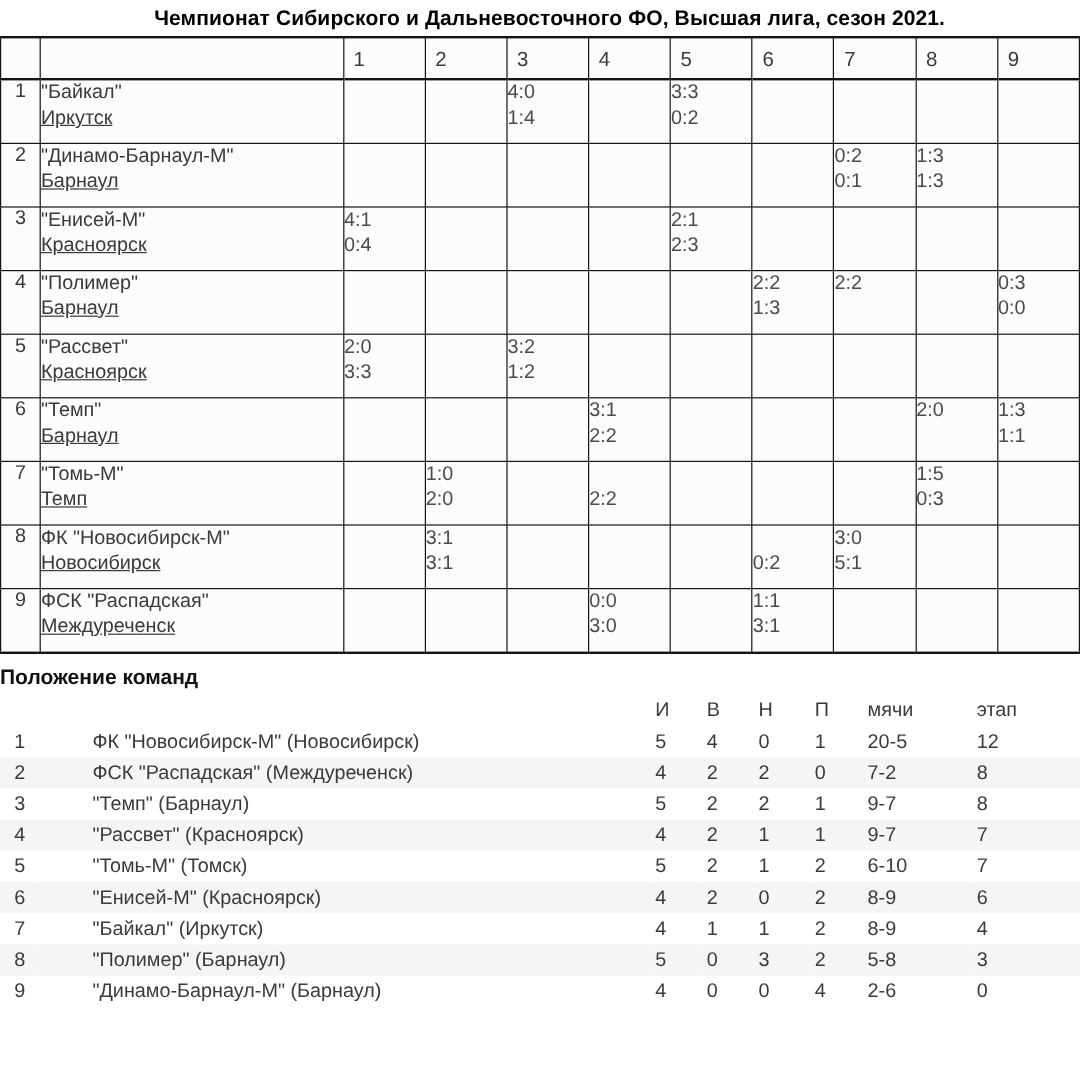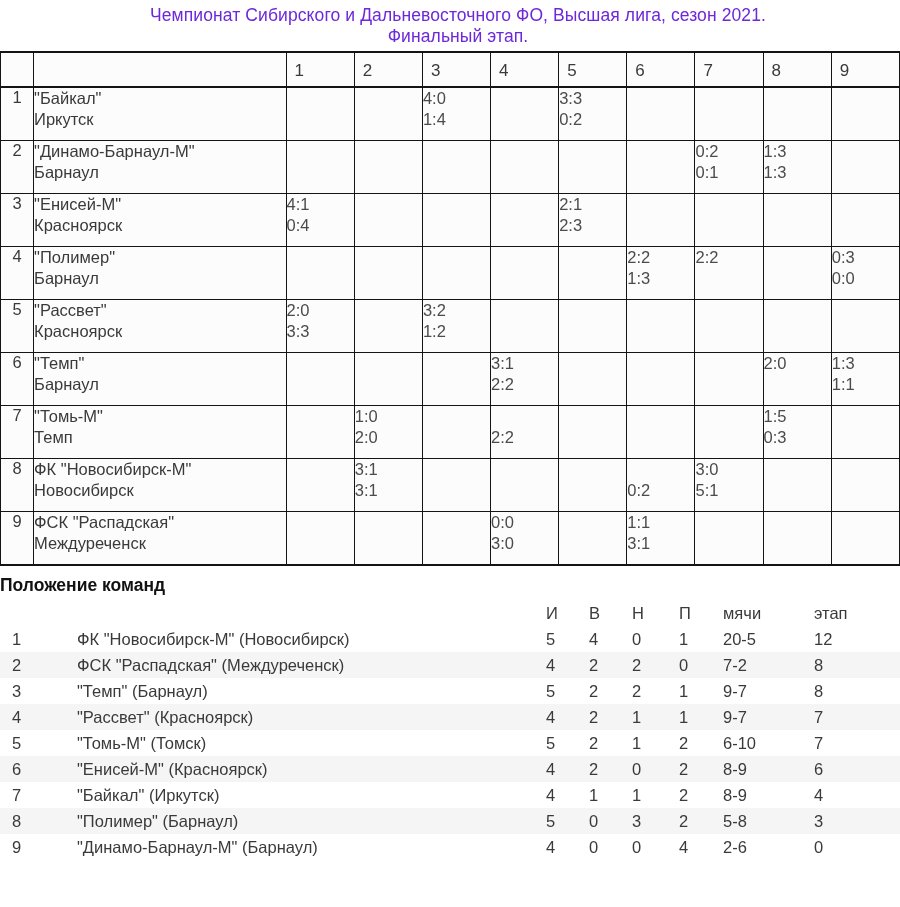--- a/index.html
+++ b/index.html
@@ -11,24 +11,24 @@
     width: 900px;
     height: 907px;
     font-family: "Liberation Sans", "DejaVu Sans", sans-serif;
     color: #3a3a3a;
     overflow: hidden;
   }
 
   
   #title-block {
     text-align: center;
-    font-weight: normal;
+    font-weight: bold;
     font-size: 17.5px;
     line-height: 21px;
-    color: #6d28d9;
+    color: #000000;
     padding: 5px 6px 4px 6px;
     letter-spacing: 0.1px;
     margin-left: 16px;
   }
   #title-block .tline { display: block; white-space: nowrap; }
 
   
   #cross-table {
     border-collapse: collapse;
     width: 900px;
@@ -69,21 +69,21 @@
     padding-top: 7px;
   }
   .team-cell {
     padding: 5px 0 0 9px;
     font-size: 16.5px;
     line-height: 21px;
     color: #3a3a3a;
     white-space: nowrap;
   }
   .team-cell .tname { display: block; }
-  .team-cell .tcity { display: block; }
+  .team-cell .tcity { display: block; text-decoration: underline; }
 
   .score-cell {
     padding: 5px 0 0 8px;
     font-size: 16.5px;
     line-height: 21px;
     color: #4b4b4b;
   }
   .score-cell .sline { display: block; height: 21px; }
   .score-cell .sline.blank { color: transparent; }
   td.diag { background: #ababab; }
@@ -124,21 +124,20 @@
   #standings-table .s-rank-cell { text-align: center; }
   #standings-table .s-team-cell { padding-left: 44px; white-space: nowrap; }
   #standings-table .s-num { text-align: left; padding-left: 3px; }
   #standings-table tr.alt td { background: #f5f5f5; }
 </style>
 </head>
 <body>
 
 <div id="title-block">
   <span class="tline">Чемпионат Сибирского и Дальневосточного ФО, Высшая лига, сезон 2021.</span>
-  <span class="tline">Финальный этап.</span>
 </div>
 
 <table id="cross-table">
   <colgroup>
     <col class="c-rank">
       <col class="c-team">
     <col class="c-op">
       <col class="c-op">
       <col class="c-op">
       <col class="c-op">

